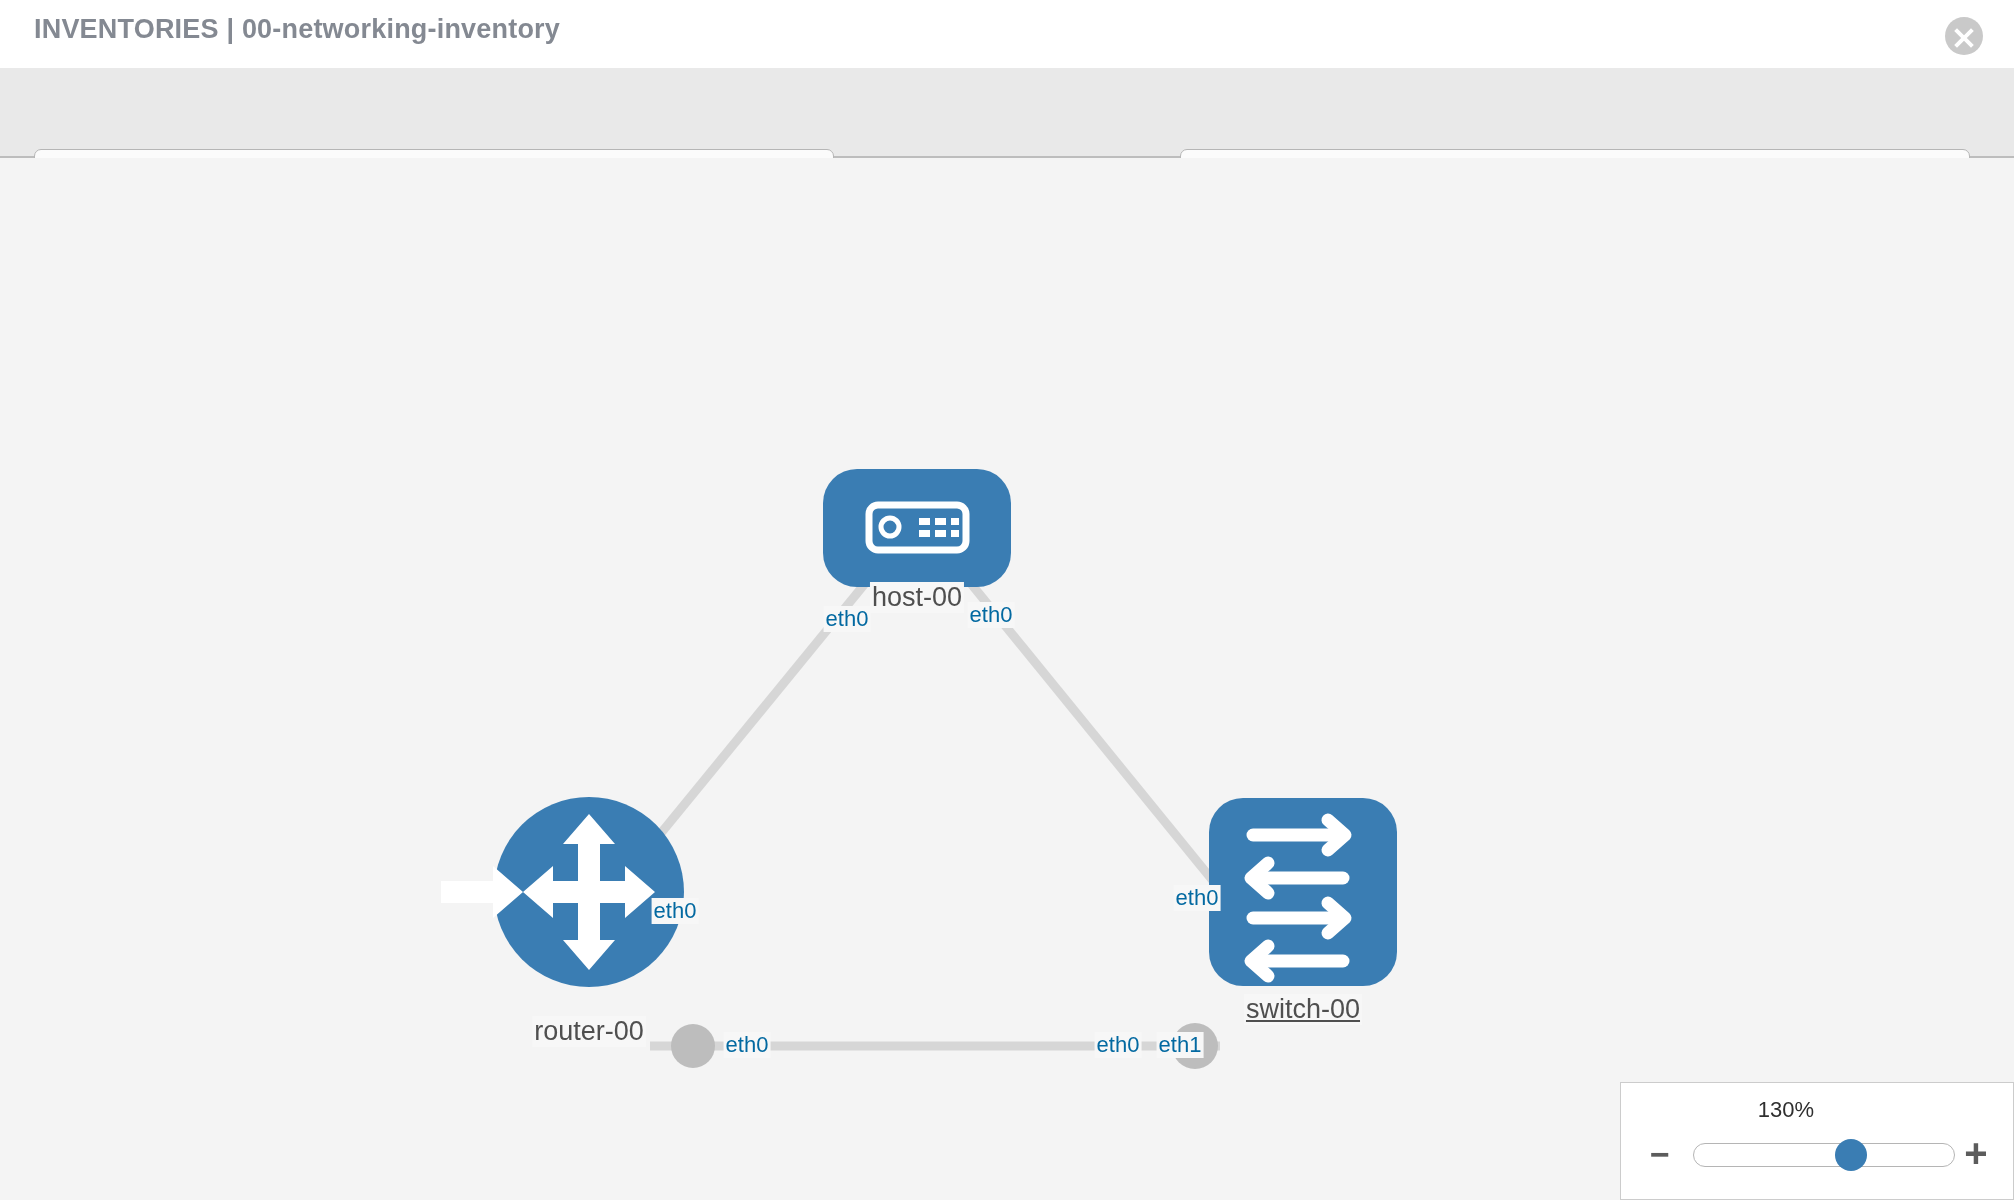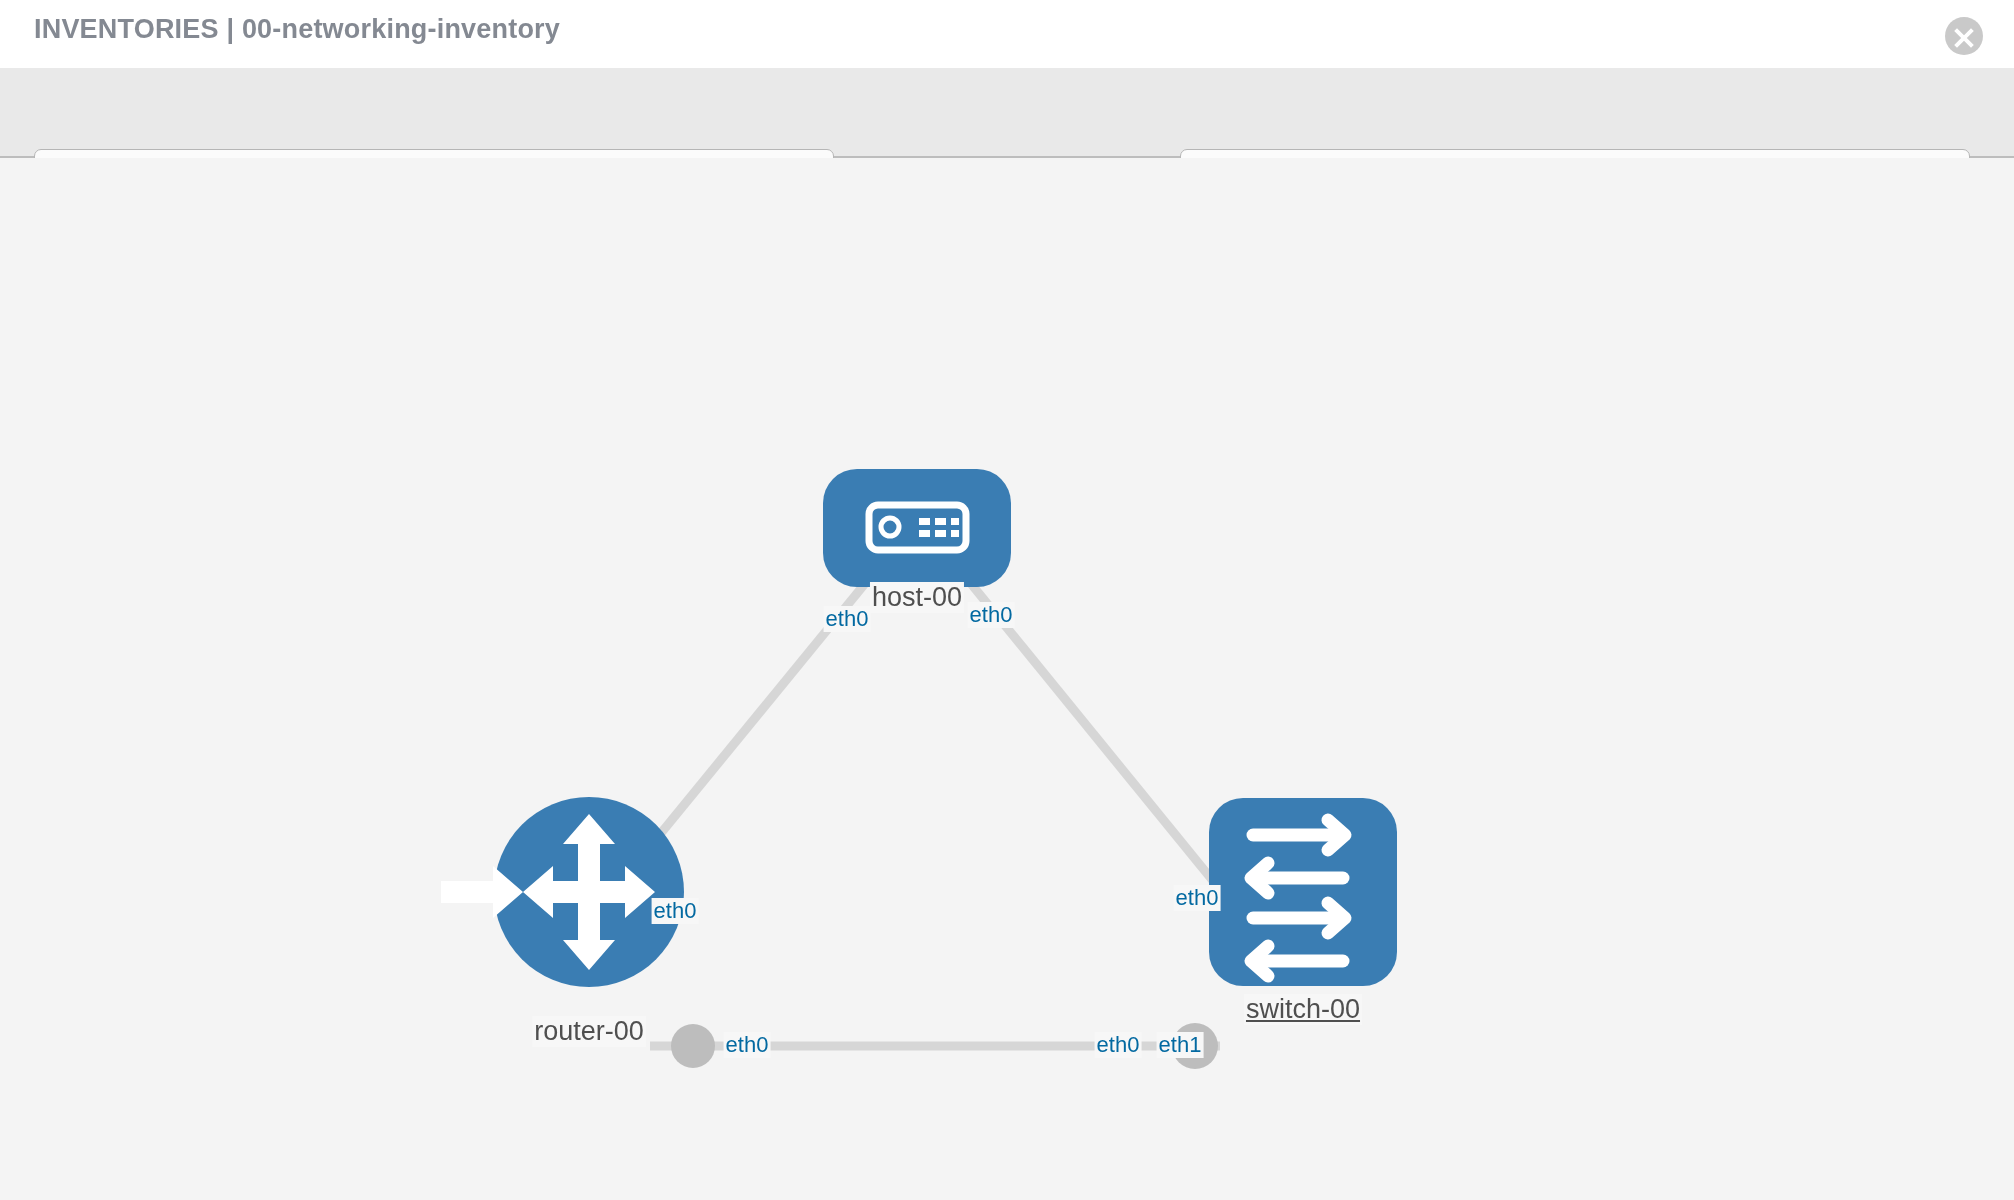--- a/index.html
+++ b/index.html
@@ -217,15 +217,25 @@
     <div class="node-label" style="left:1303px; top:836px;text-decoration:underline;">switch-00</div>
 
     <div class="iface-label" style="left:847px; top:448px;">eth0</div>
     <div class="iface-label" style="left:991px; top:444px;">eth0</div>
     <div class="iface-label" style="left:675px; top:740px;">eth0</div>
     <div class="iface-label" style="left:1197px; top:727px;">eth0</div>
     <div class="iface-label" style="left:747px; top:874px;">eth0</div>
     <div class="iface-label" style="left:1118px; top:874px;">eth0</div>
     <div class="iface-label" style="left:1138px; top:874px;margin-left:42px;">eth1</div>
 
+    <div class="zoom-panel" style="top:924px;">
+      <div class="zoom-value">130%</div>
+      <div class="zoom-row">
+        <div class="zoom-minus">−</div>
+        <div class="zoom-track">
+          <div class="zoom-thumb" id="zoom-thumb" style="left: 141.2px;"></div>
+        </div>
+        <div class="zoom-plus">+</div>
+      </div>
+    </div>
 
   </div>
 </div>
 
 </body></html>

